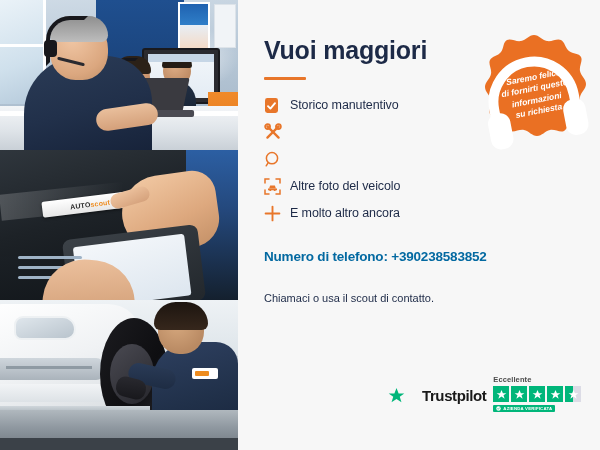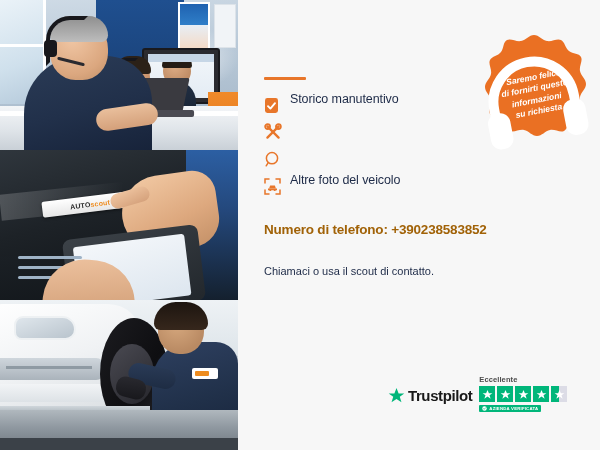--- a/index.html
+++ b/index.html
@@ -400,20 +400,21 @@
     width: 20px; height: 18px;
   }
 
   
   .features {
     list-style: none;
     margin-top: 2px;
   }
   .feature {
     display: flex;
+    align-items: center;
     height: 27px;
   }
   .feature-icon {
     width: 26px;
     flex: 0 0 26px;
     display: flex;
     align-items: center;
     justify-content: flex-start;
     color: #e8762a;
   }
@@ -423,21 +424,21 @@
     color: #1d2a47;
     font-weight: 400;
     letter-spacing: -0.1px;
   }
 
   
   .phone-line {
     margin-top: 22px;
     font-size: 13.5px;
     font-weight: 700;
-    color: #a16207;
+    color: #0369a1;
     letter-spacing: -0.2px;
   }
   .contact-copy {
     margin-top: 9px;
     font-size: 11px;
     line-height: 1.55;
     color: #1d2a47;
     max-width: 260px;
   }
 
@@ -446,21 +447,21 @@
     position: absolute;
     left: 150px;
     bottom: 38px;
     display: flex;
     align-items: flex-end;
     gap: 7px;
   }
   .tp-logo {
     display: flex;
     align-items: center;
-    gap: 3px;
+    gap: 17px;
     padding-bottom: 8px;
   }
   .tp-logo-star { width: 17px; height: 17px; display:block; }
   .tp-logo-text {
     font-size: 15px;
     font-weight: 700;
     color: #191919;
     letter-spacing: -0.4px;
   }
   .tp-rating { display: flex; flex-direction: column; align-items: flex-start; }
@@ -577,21 +578,21 @@
       <div class="gar-lift"></div>
       <div class="gar-floor"></div>
 
     </div>
 
   </div>
 
   <div class="content-panel">
 
     <h1 class="headline">
-      <br>
+      <span>Vuoi maggiori</span><br>
     </h1>
 
     <div class="rule"></div>
 
     <div class="badge">
       <svg viewBox="0 0 108 108">
         <path fill="#ea7023" d="M54 3
           c5 0 8 5 13 6 5 1 10-3 14-1 4 2 4 8 8 11 4 3 10 2 12 6 2 4-2 9-1 14 1 5 6 8 6 13 0 5-5 8-6 13-1 5 3 10 1 14-2 4-8 4-11 8-3 4-2 10-6 12-4 2-9-2-14-1-5 1-8 6-13 6-5 0-8-5-13-6-5-1-10 3-14 1-4-2-4-8-8-11-4-3-10-2-12-6-2-4 2-9 1-14-1-5-6-8-6-13 0-5 5-8 6-13 1-5-3-10-1-14 2-4 8-4 11-8 3-4 2-10 6-12 4-2 9 2 14 1 5-1 8-6 13-6z"></path>
       </svg>
       <svg class="badge-headset" viewBox="0 0 24 22">
@@ -643,20 +644,28 @@
         <span class="feature-icon">
           <svg width="17" height="17" viewBox="0 0 17 17">
             <path d="M1 5 V1 H5 M12 1 H16 V5 M16 12 V16 H12 M5 16 H1 V12" fill="none" stroke="#e8762a" stroke-width="1.5" stroke-linecap="round"></path>
             <path d="M4 10.6 h9 v1.6 h-1.4 v.9 H9.8 v-.9 H7.2 v.9 H5.4 v-.9 H4 z" fill="#e8762a"></path>
             <path d="M5.1 10.4 L6.1 7.6 h4.8 l1 2.8 z" fill="#e8762a"></path>
           </svg>
         </span>
         <span class="feature-label">Altre foto del veicolo</span>
       </li>
 
+      <li class="feature">
+        <span class="feature-icon">
+          <svg width="17" height="17" viewBox="0 0 17 17">
+            <path d="M8.5 1.6 V15.4 M1.6 8.5 H15.4" stroke="#e8762a" stroke-width="1.9" stroke-linecap="round"></path>
+          </svg>
+        </span>
+        <span class="feature-label">E molto altro ancora</span>
+      </li>
 
     </ul>
 
     <div class="phone-line">
       <span>Numero di telefono:</span>
       <span>+390238583852</span>
     </div>
 
     <p class="contact-copy">
       <br>

